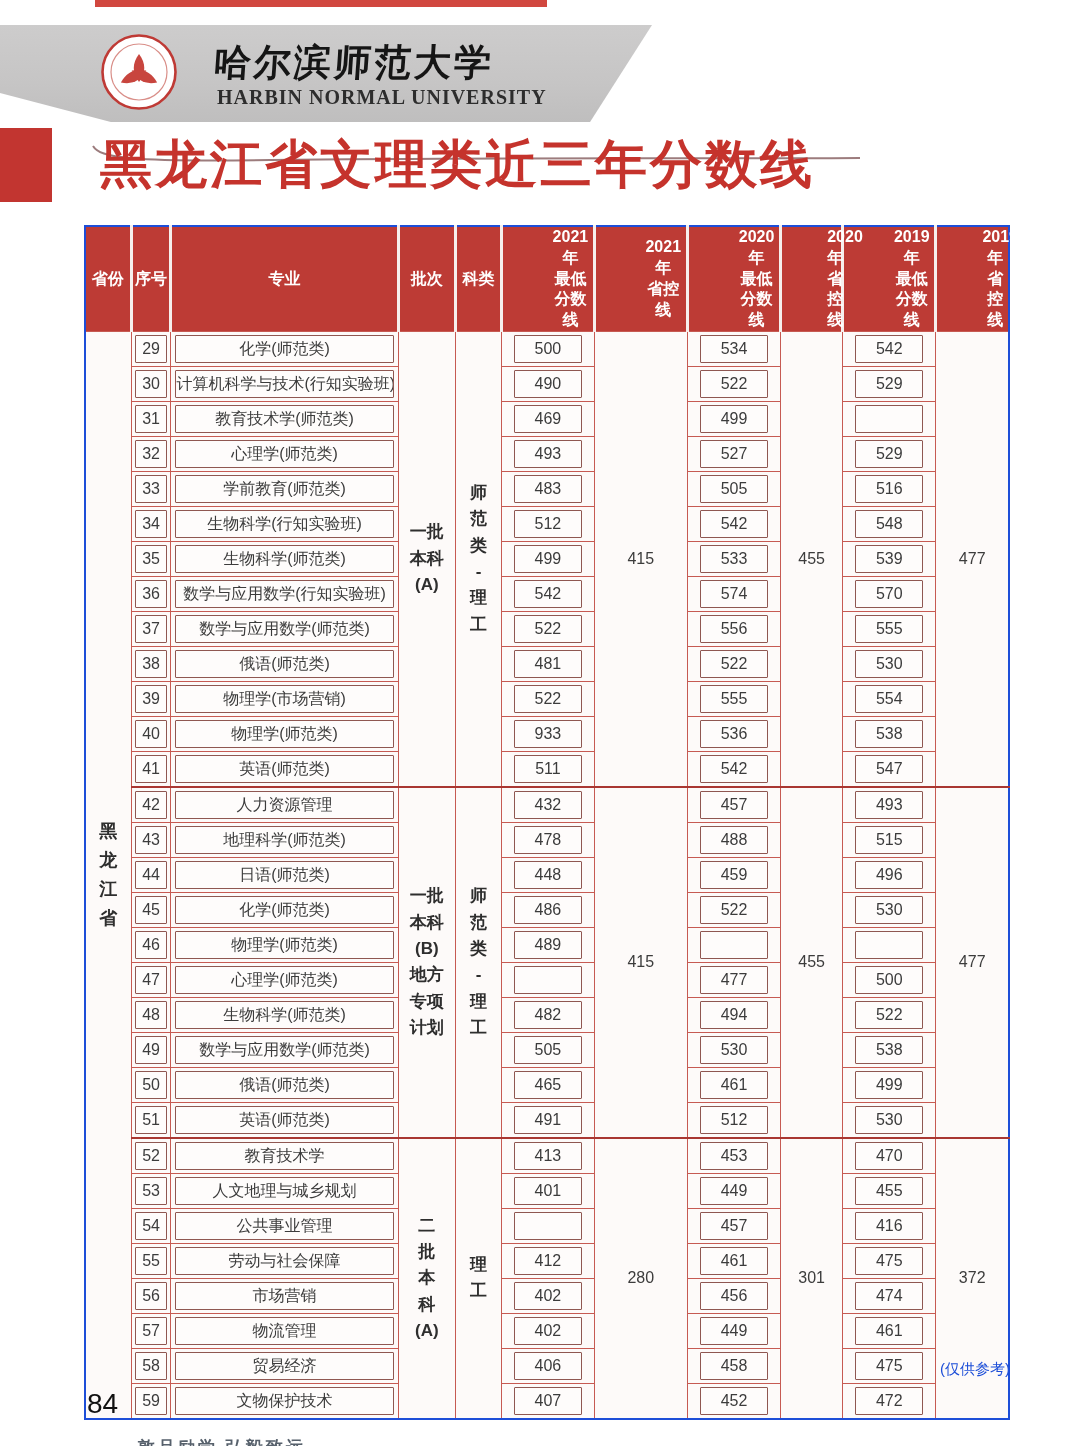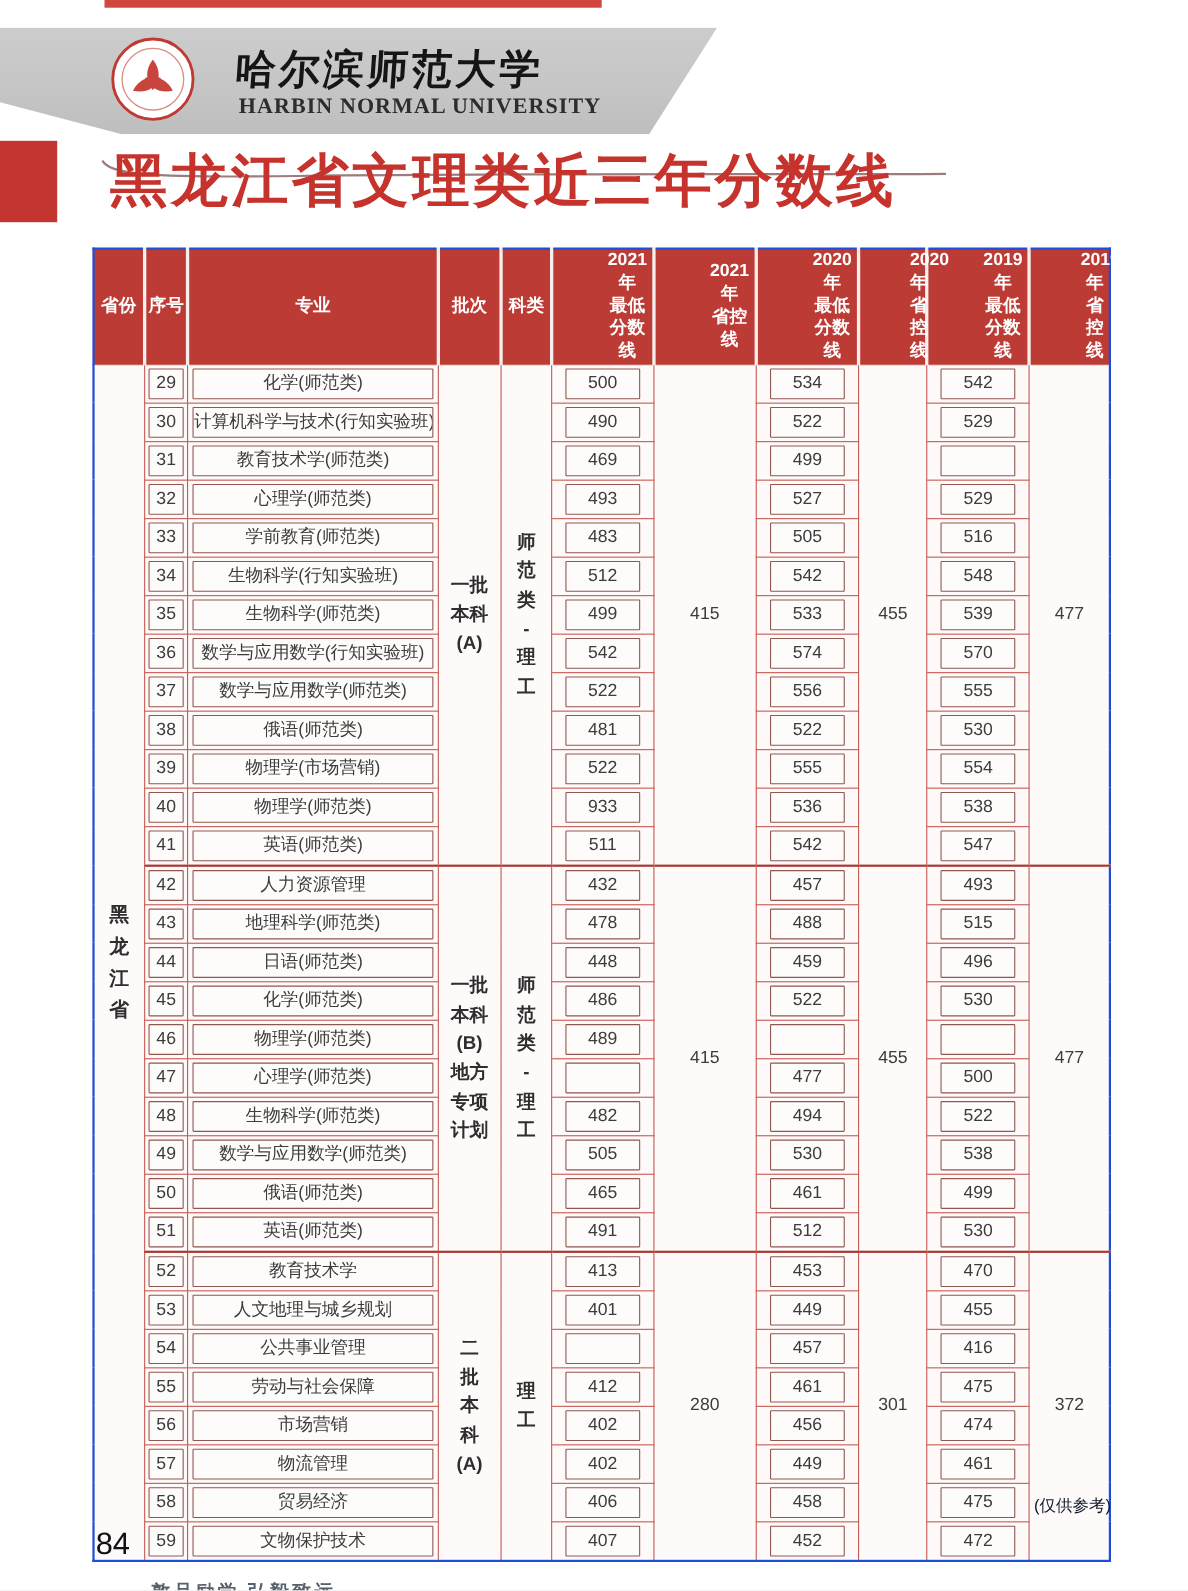--- a/index.html
+++ b/index.html
@@ -34,21 +34,21 @@
   .cell-box{margin:2px 4px;border:1px solid #8f5751;height:26px;line-height:26px;
             background:#fefcfb;border-radius:1px;}
   .no-cell .cell-box{margin:2px 3px;}
   .score-cell .cell-box{margin:2px 12px;}
   .major-box{font-size:16px;white-space:nowrap;overflow:hidden;}
   .control-cell{font-size:17px;color:#3a3a3a;}
   .vstack span{display:block;text-align:center;font-weight:700;color:#2e2e2e;
                line-height:1.55;font-size:17px;}
   .province-text span{font-size:18px;line-height:1.6;}
   
-  .ref-note{position:absolute;right:70px;top:1360px;font-size:15px;color:#0f172a;}
+  .ref-note{position:absolute;right:70px;top:1360px;font-size:15px;color:#1d4ed8;}
   .page-no{position:absolute;left:87px;top:1388px;font-size:28px;font-weight:400;color:#111;}
   .motto{position:absolute;left:138px;top:1436px;font-size:17px;font-weight:700;
          color:#57616c;letter-spacing:3px;}
 </style>
 </head>
 <body>
 
 <div class="page">
 
   <div class="top-sliver"></div>

